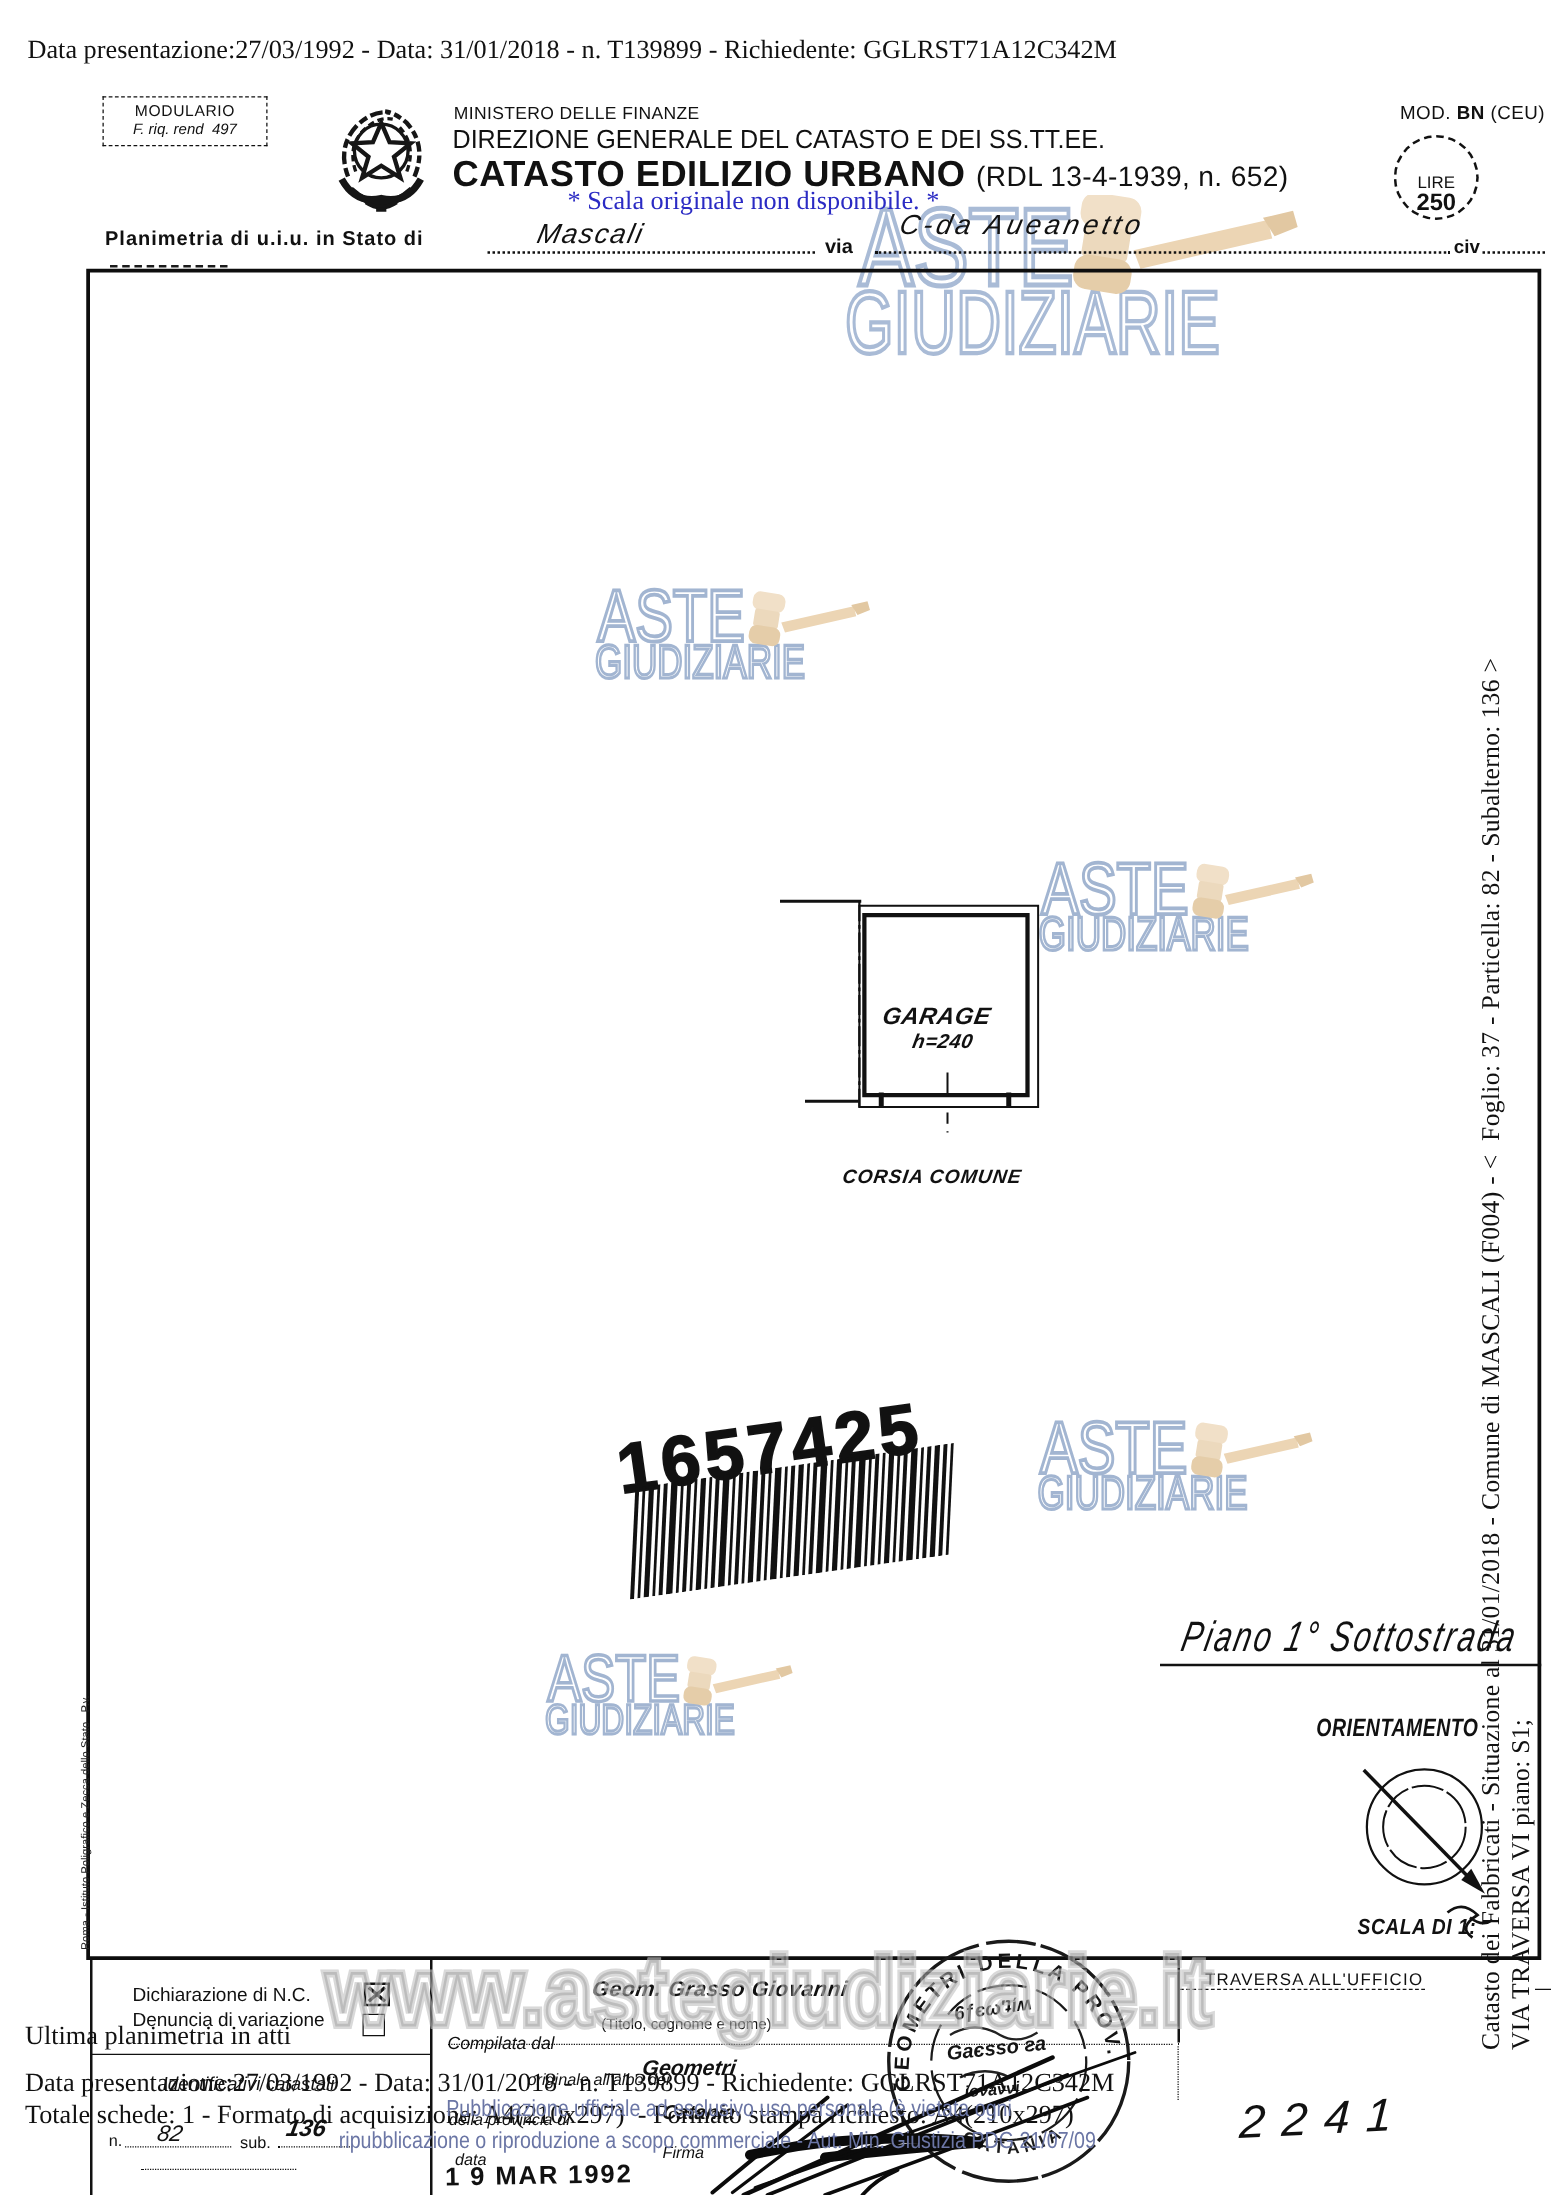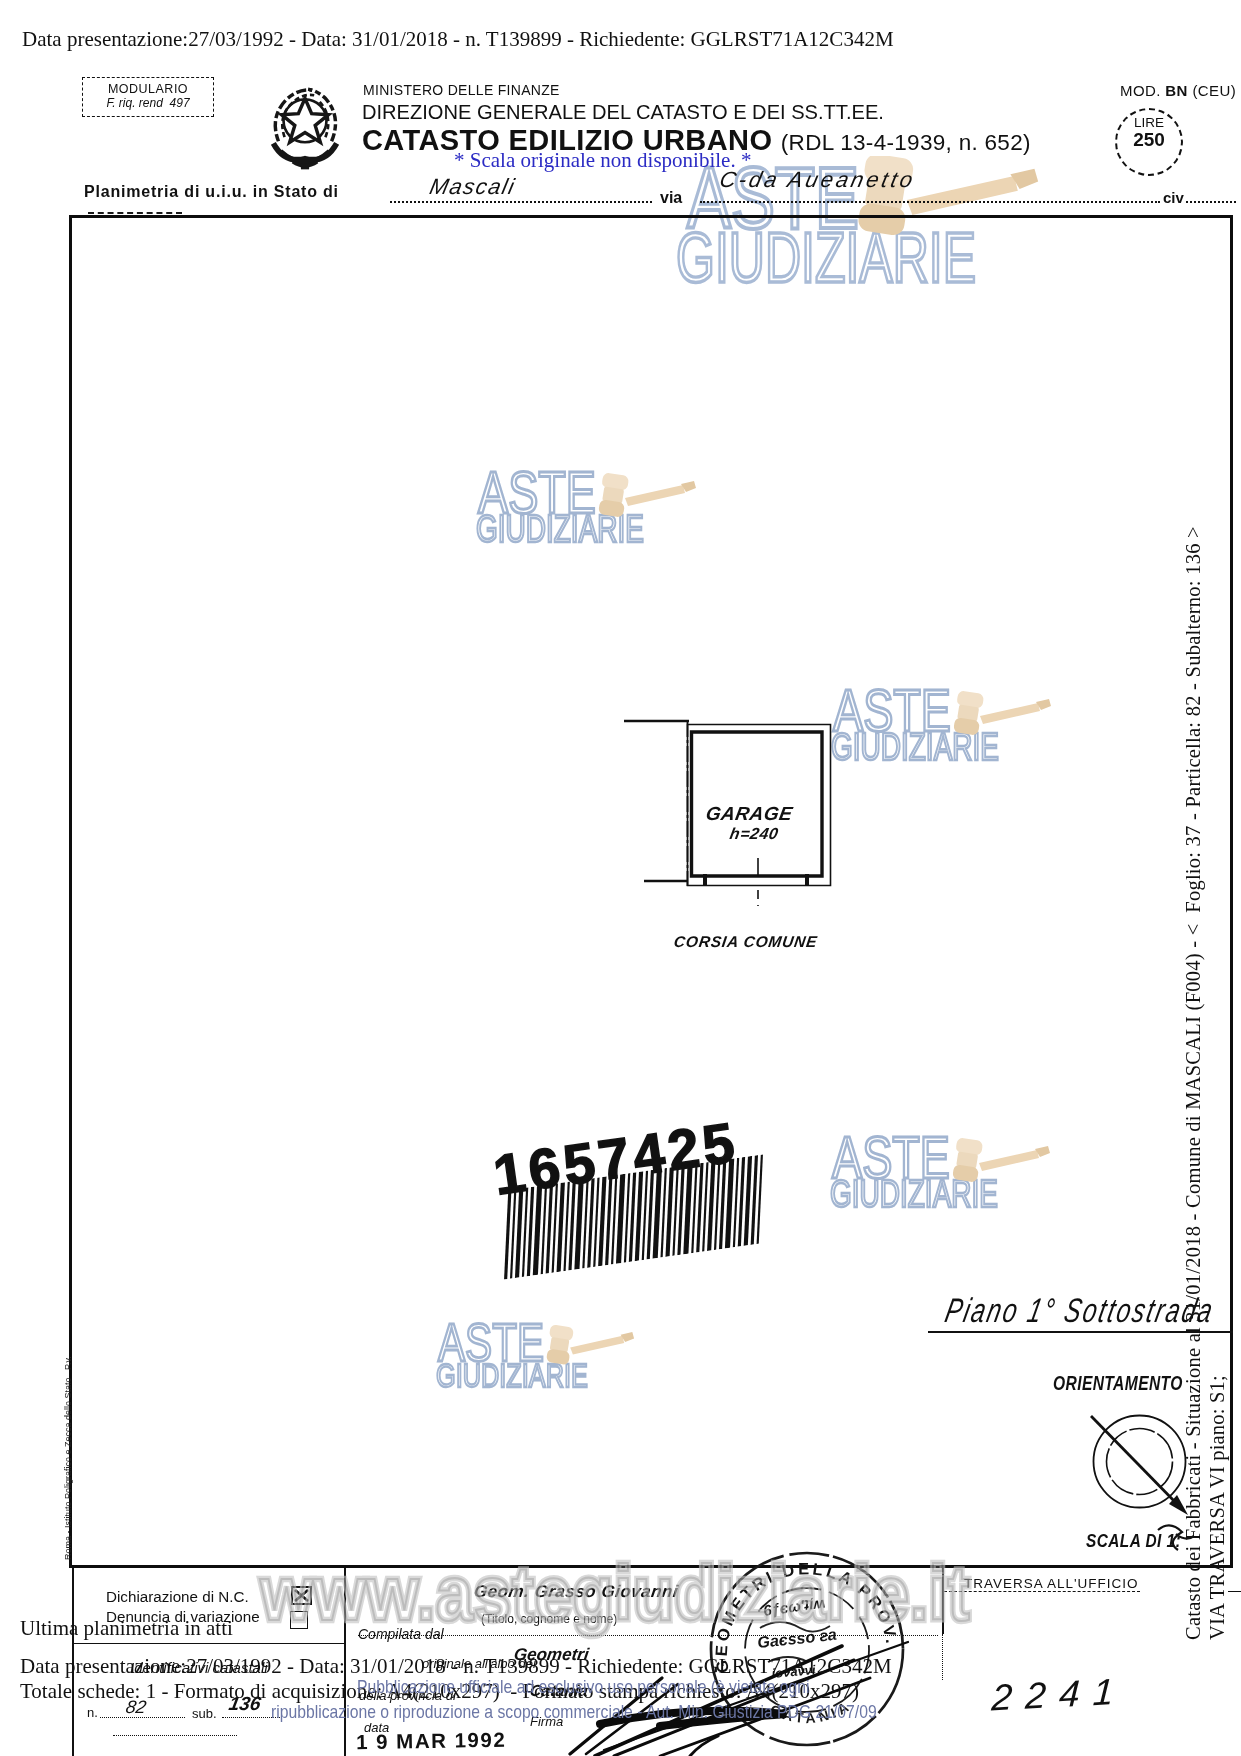--- a/index.html
+++ b/index.html
@@ -83,21 +83,21 @@
 
 <div class="abs" style="left:362px;top:100px;font-size:21px;white-space:nowrap;transform:scaleX(0.957);transform-origin:0 0;">DIREZIONE GENERALE DEL CATASTO E DEI SS.TT.EE.</div>
 
 <div class="abs" style="left:362px;top:124px;font-size:29px;font-weight:bold;letter-spacing:0.4px;white-space:nowrap;">CATASTO EDILIZIO URBANO <span style="font-weight:normal;font-size:22.5px;letter-spacing:0.3px;margin-top:28px;">(RDL 13-4-1939, n. 652)</span></div>
 
 <div class="abs serif" style="left:454px;top:148px;font-size:21px;color:#2b2bc4;">* Scala originale non disponibile. *</div>
 
 <div class="abs" style="left:1120px;top:82px;font-size:15px;letter-spacing:0.4px;">MOD. <b>BN</b> (CEU)</div>
 
 <div class="abs" style="left:1115px;top:108px;width:64px;height:64px;border:2px dashed #111;border-radius:50%;text-align:center;">
-  <div style="font-size:13.5px;margin-top:5px;">LIRE</div>
+  <div style="font-size:13.5px;margin-top:28px;">LIRE</div>
   <div style="font-size:19px;font-weight:bold;margin-top:-1px;">250</div>
 </div>
 
 <div class="abs" style="left:84px;top:183px;font-size:16px;font-weight:bold;letter-spacing:0.8px;">Planimetria di u.i.u. in Stato di</div>
 <div class="abs" style="left:390px;top:201px;width:262px;border-bottom:2px dotted #111;"></div>
 
 <div class="abs hw" style="left:430px;top:174px;font-size:22px;transform:skewX(-12deg);letter-spacing:1.5px;">Mascali</div>
 
 <div class="abs" style="left:660px;top:189px;font-size:16px;font-weight:bold;">via</div>
 <div class="abs" style="left:700px;top:201px;width:460px;border-bottom:2px dotted #111;"></div>

